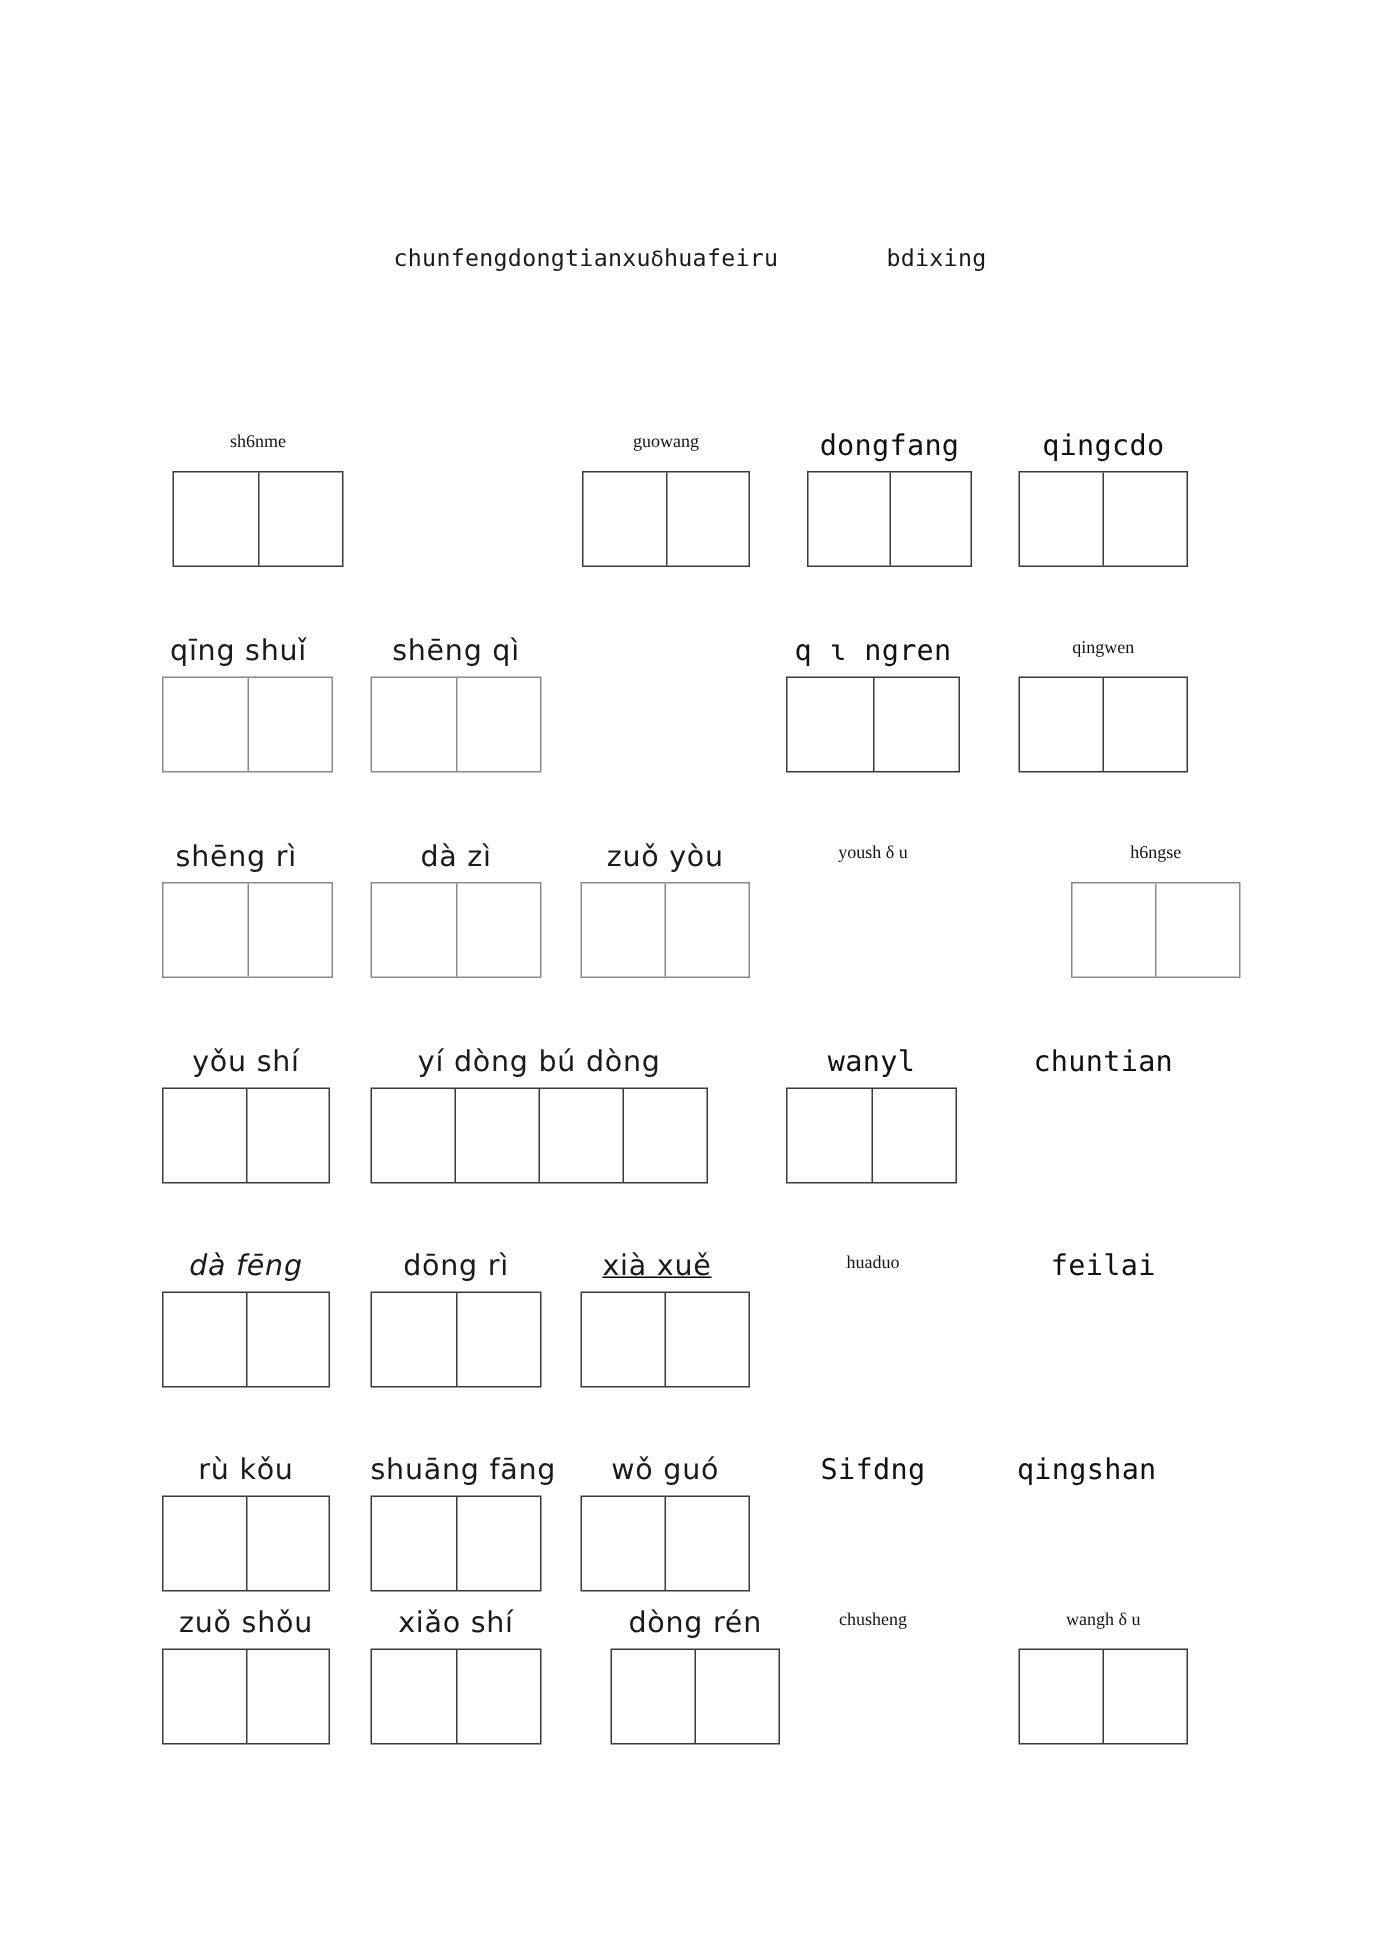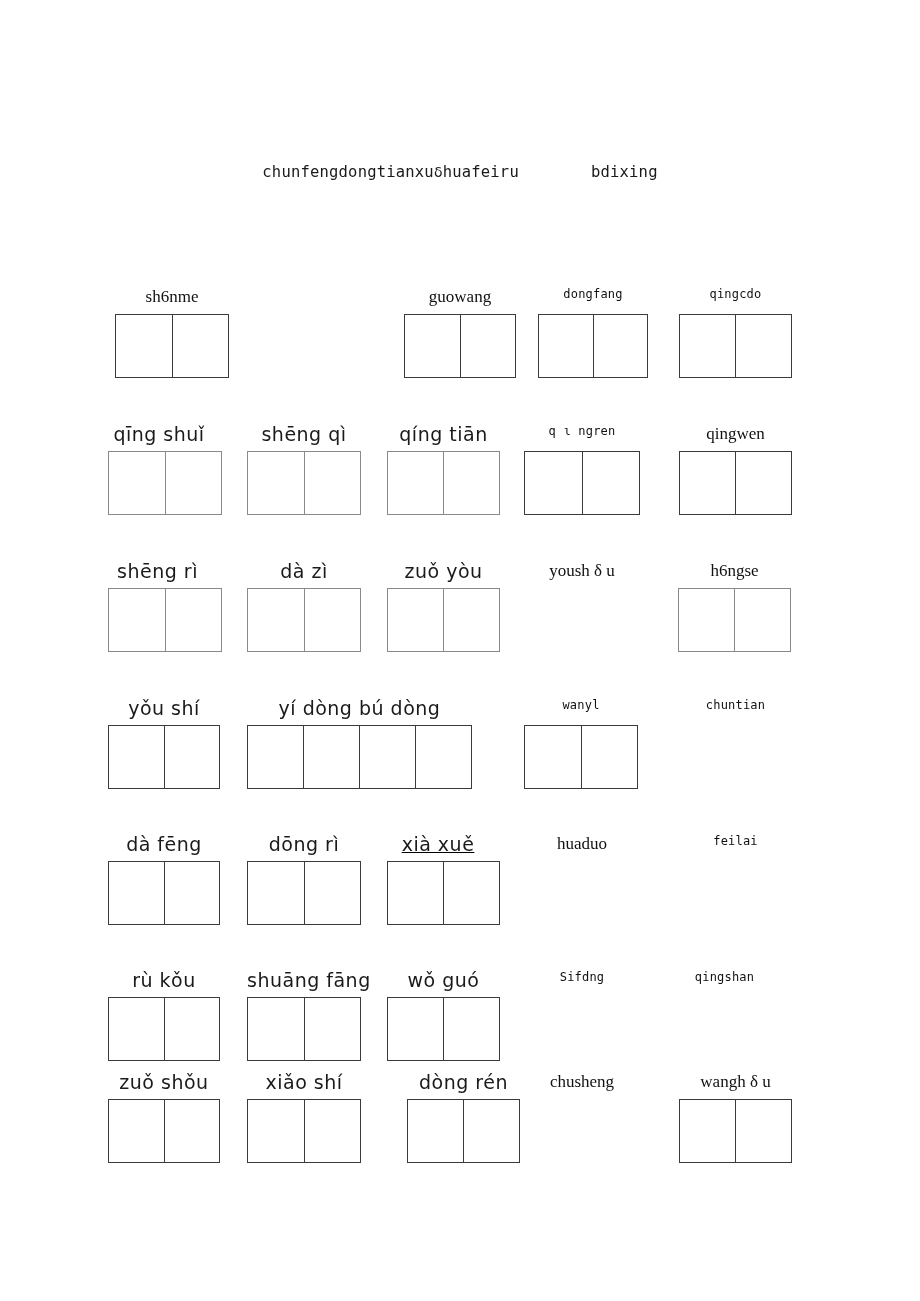--- a/index.html
+++ b/index.html
@@ -71,28 +71,28 @@
     display: block;
     white-space: nowrap;
     text-align: center;
     line-height: 1.05;
     height: 26px;
   }
 
   
   .lab-plain {
     font-family: "DejaVu Sans Mono", "Liberation Mono", monospace;
-    font-size: 12px;
+    font-size: 19px;
     color: #111111;
     letter-spacing: 0.2px;
   }
   
   .lab-serif {
     font-family: "Liberation Serif", "DejaVu Serif", serif;
-    font-size: 17px;
+    font-size: 12px;
     color: #111111;
   }
   
   .lab-tone {
     font-family: "DejaVu Sans", sans-serif;
     font-size: 19px;
     color: #1a1a1a;
     letter-spacing: 0.5px;
   }
 
@@ -131,21 +131,21 @@
   <div class="rows">
 
     <div class="row r1">
       <div class="cell" style="left:115px;width:114px;">
         <span class="cell-label lab-serif">sh6nme</span>
         <div class="grid-box" style="width:114px;height:64px;">
           <div class="grid-cell"></div>
           <div class="grid-cell"></div>
         </div>
       </div>
-      <div class="cell" style="left:388px;width:112px;margin-left:16px;">
+      <div class="cell" style="left:388px;width:112px;">
         <span class="cell-label lab-serif">guowang</span>
         <div class="grid-box" style="width:112px;height:64px;">
           <div class="grid-cell"></div>
           <div class="grid-cell"></div>
         </div>
       </div>
       <div class="cell" style="left:538px;width:110px;">
         <span class="cell-label lab-plain">dongfang</span>
         <div class="grid-box" style="width:110px;height:64px;">
           <div class="grid-cell"></div>
@@ -169,27 +169,20 @@
           <div class="grid-cell"></div>
         </div>
       </div>
       <div class="cell" style="left:247px;width:114px;">
         <span class="cell-label lab-tone">shēng qì</span>
         <div class="grid-box faint" style="width:114px;height:64px;">
           <div class="grid-cell"></div>
           <div class="grid-cell"></div>
         </div>
       </div>
-      <div class="cell" style="left:387px;width:113px;">
-        <span class="cell-label lab-tone">qíng tiān</span>
-        <div class="grid-box faint" style="width:113px;height:64px;">
-          <div class="grid-cell"></div>
-          <div class="grid-cell"></div>
-        </div>
-      </div>
       <div class="cell" style="left:524px;width:116px;">
         <span class="cell-label lab-plain">q ɩ ngren</span>
         <div class="grid-box" style="width:116px;height:64px;">
           <div class="grid-cell"></div>
           <div class="grid-cell"></div>
         </div>
       </div>
       <div class="cell" style="left:679px;width:113px;">
         <span class="cell-label lab-serif">qingwen</span>
         <div class="grid-box" style="width:113px;height:64px;">
@@ -221,21 +214,21 @@
           <div class="grid-cell"></div>
         </div>
       </div>
       <div class="cell" style="left:524px;width:116px;">
         <span class="cell-label lab-serif">yoush δ u</span>
         <div class="grid-box no-box" style="width:116px;height:64px;">
           <div class="grid-cell"></div>
           <div class="grid-cell"></div>
         </div>
       </div>
-      <div class="cell" style="left:678px;width:113px;">
+      <div class="cell" style="left:714px;width:113px;">
         <span class="cell-label lab-serif">h6ngse</span>
         <div class="grid-box faint" style="width:113px;height:64px;">
           <div class="grid-cell"></div>
           <div class="grid-cell"></div>
         </div>
       </div>
     </div>
 
     <div class="row r4">
       <div class="cell" style="left:108px;width:112px;">
@@ -264,21 +257,21 @@
       <div class="cell" style="left:679px;width:113px;">
         <span class="cell-label lab-plain">chuntian</span>
         <div class="grid-box no-box" style="width:113px;height:64px;">
           <div class="grid-cell"></div>
           <div class="grid-cell"></div>
         </div>
       </div>
     </div>
 
     <div class="row r5">
-      <div class="cell" style="left:108px;width:112px;">
+      <div class="cell" style="left:108px;width:112px;font-style:italic;">
         <span class="cell-label lab-tone">dà fēng</span>
         <div class="grid-box" style="width:112px;height:64px;">
           <div class="grid-cell"></div>
           <div class="grid-cell"></div>
         </div>
       </div>
       <div class="cell" style="left:247px;width:114px;">
         <span class="cell-label lab-tone">dōng rì</span>
         <div class="grid-box" style="width:114px;height:64px;">
           <div class="grid-cell"></div>

